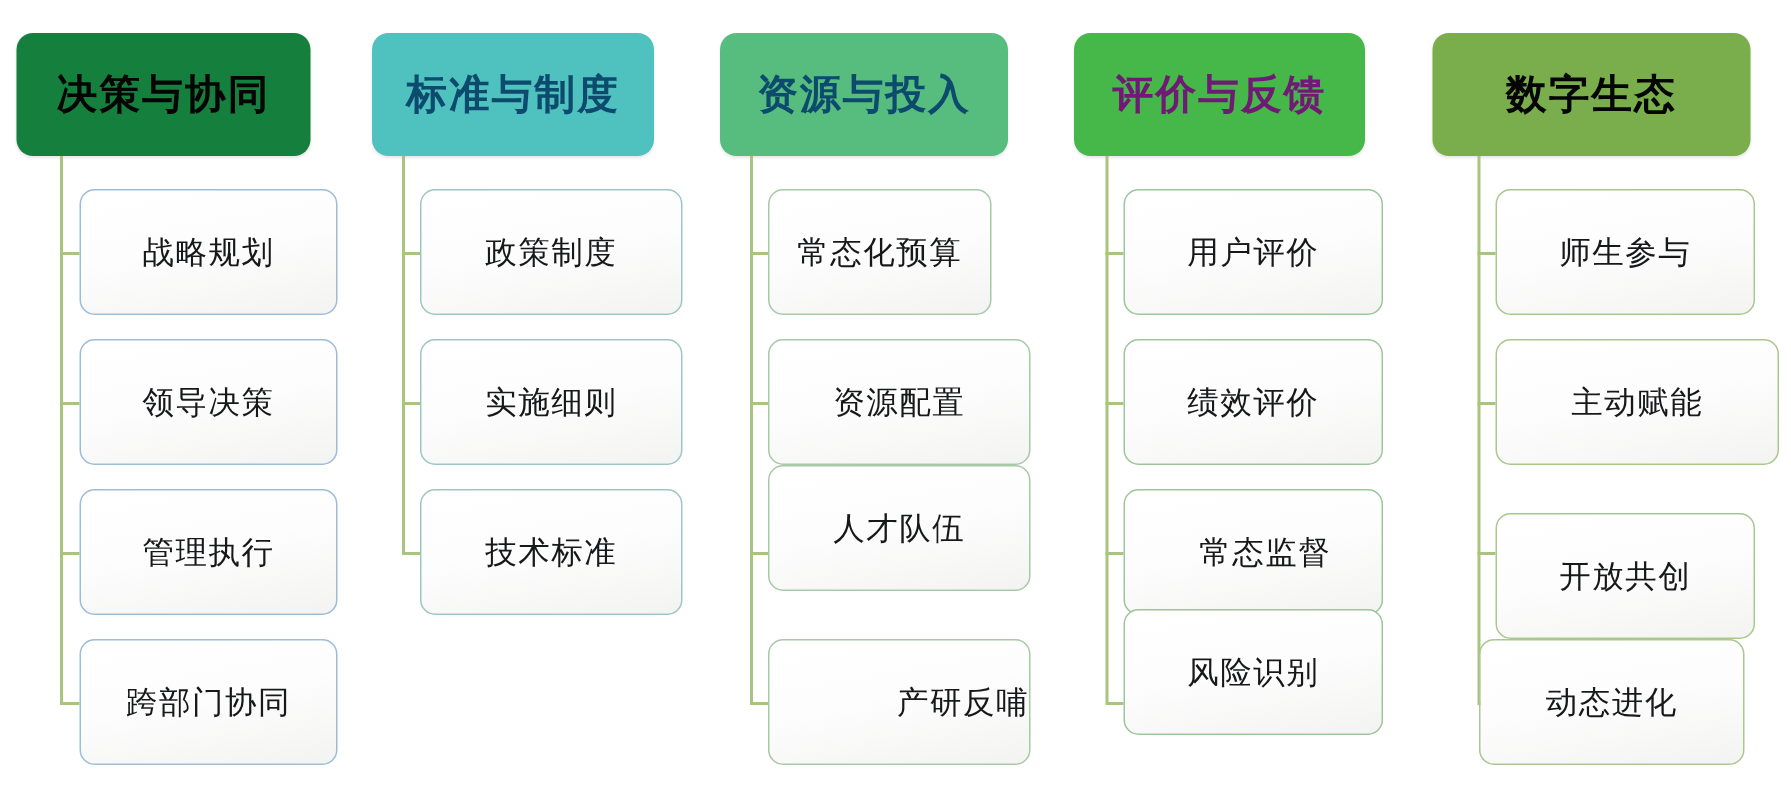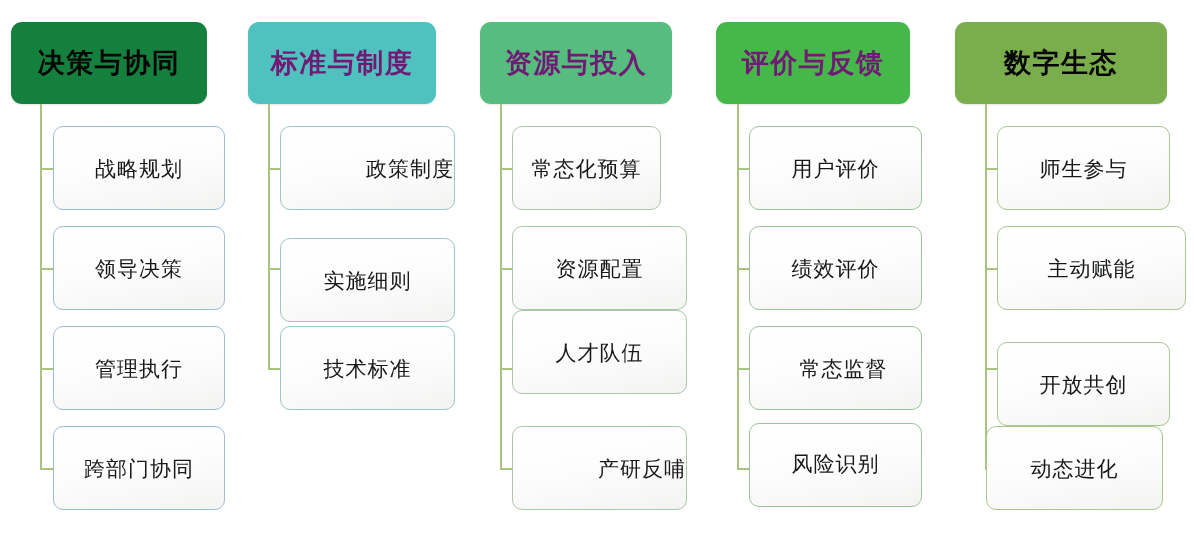--- a/index.html
+++ b/index.html
@@ -103,39 +103,39 @@
       <div class="child-box" style="left: 53px; top: 326px; width: 172px; border-color: rgb(157, 188, 216);">
         <span class="child-label">管理执行</span>
       </div>
       <div class="stub" style="left: 40px; top: 468px; width: 13px; background: rgb(169, 196, 127);"></div>
       <div class="child-box" style="left: 53px; top: 426px; width: 172px; border-color: rgb(157, 188, 216);">
         <span class="child-label">跨部门协同</span>
       </div>
     </div>
     <div class="column" style="left: 0px;">
       <div class="header-box" style="left: 248px; width: 188px; background: rgb(79, 193, 191);">
-        <span class="header-label" style="color: #701a75;">标准与制度</span>
+        <span class="header-label" style="color: #0c4a6e;">标准与制度</span>
       </div>
       <div class="trunk" style="left: 268px; top: 104px; height: 264px; background: rgb(169, 196, 127);"></div>
       <div class="stub" style="left: 268px; top: 168px; width: 12px; background: rgb(169, 196, 127);"></div>
-      <div class="child-box" style="left: 280px; top: 126px; width: 175px; border-color: rgb(158, 197, 197); justify-content: flex-end;">
+      <div class="child-box" style="left: 280px; top: 126px; width: 175px; border-color: rgb(158, 197, 197);">
         <span class="child-label">政策制度</span>
       </div>
       <div class="stub" style="left: 268px; top: 268px; width: 12px; background: rgb(169, 196, 127);"></div>
-      <div class="child-box" style="left: 280px; top: 226px; width: 175px; border-color: rgb(158, 197, 197); margin-top: 12px;">
+      <div class="child-box" style="left: 280px; top: 226px; width: 175px; border-color: rgb(158, 197, 197);">
         <span class="child-label">实施细则</span>
       </div>
       <div class="stub" style="left: 268px; top: 368px; width: 12px; background: rgb(169, 196, 127);"></div>
       <div class="child-box" style="left: 280px; top: 326px; width: 175px; border-color: rgb(158, 197, 197);">
         <span class="child-label">技术标准</span>
       </div>
     </div>
     <div class="column" style="left: 0px;">
       <div class="header-box" style="left: 480px; width: 192px; background: rgb(86, 189, 126);">
-        <span class="header-label" style="color: #701a75;">资源与投入</span>
+        <span class="header-label" style="color: #0c4a6e;">资源与投入</span>
       </div>
       <div class="trunk" style="left: 500px; top: 104px; height: 364px; background: rgb(169, 196, 127);"></div>
       <div class="stub" style="left: 500px; top: 168px; width: 12px; background: rgb(169, 196, 127);"></div>
       <div class="child-box" style="left: 512px; top: 126px; width: 149px; border-color: rgb(168, 200, 168);">
         <span class="child-label">常态化预算</span>
       </div>
       <div class="stub" style="left: 500px; top: 268px; width: 12px; background: rgb(169, 196, 127);"></div>
       <div class="child-box" style="left: 512px; top: 226px; width: 175px; border-color: rgb(168, 200, 168);">
         <span class="child-label">资源配置</span>
       </div>
@@ -159,21 +159,21 @@
       </div>
       <div class="stub" style="left: 737px; top: 268px; width: 12px; background: rgb(169, 196, 127);"></div>
       <div class="child-box" style="left: 749px; top: 226px; width: 173px; border-color: rgb(157, 197, 155);">
         <span class="child-label">绩效评价</span>
       </div>
       <div class="stub" style="left: 737px; top: 368px; width: 12px; background: rgb(169, 196, 127);"></div>
       <div class="child-box" style="left: 749px; top: 326px; width: 173px; border-color: rgb(157, 197, 155); padding-left: 16px;">
         <span class="child-label">常态监督</span>
       </div>
       <div class="stub" style="left: 737px; top: 468px; width: 12px; background: rgb(169, 196, 127);"></div>
-      <div class="child-box" style="left: 749px; top: 423px; width: 173px; border-color: rgb(157, 197, 155); font-family: Liberation Mono, monospace;">
+      <div class="child-box" style="left: 749px; top: 406px; width: 173px; border-color: rgb(157, 197, 155);">
         <span class="child-label">风险识别</span>
       </div>
     </div>
     <div class="column" style="left: 0px;">
       <div class="header-box" style="left: 955px; width: 212px; background: rgb(122, 173, 75);">
         <span class="header-label" style="color: rgb(5, 5, 5);">数字生态</span>
       </div>
       <div class="trunk" style="left: 985px; top: 104px; height: 364px; background: rgb(169, 196, 127);"></div>
       <div class="stub" style="left: 985px; top: 168px; width: 12px; background: rgb(169, 196, 127);"></div>
       <div class="child-box" style="left: 997px; top: 126px; width: 173px; border-color: rgb(169, 199, 142);">

